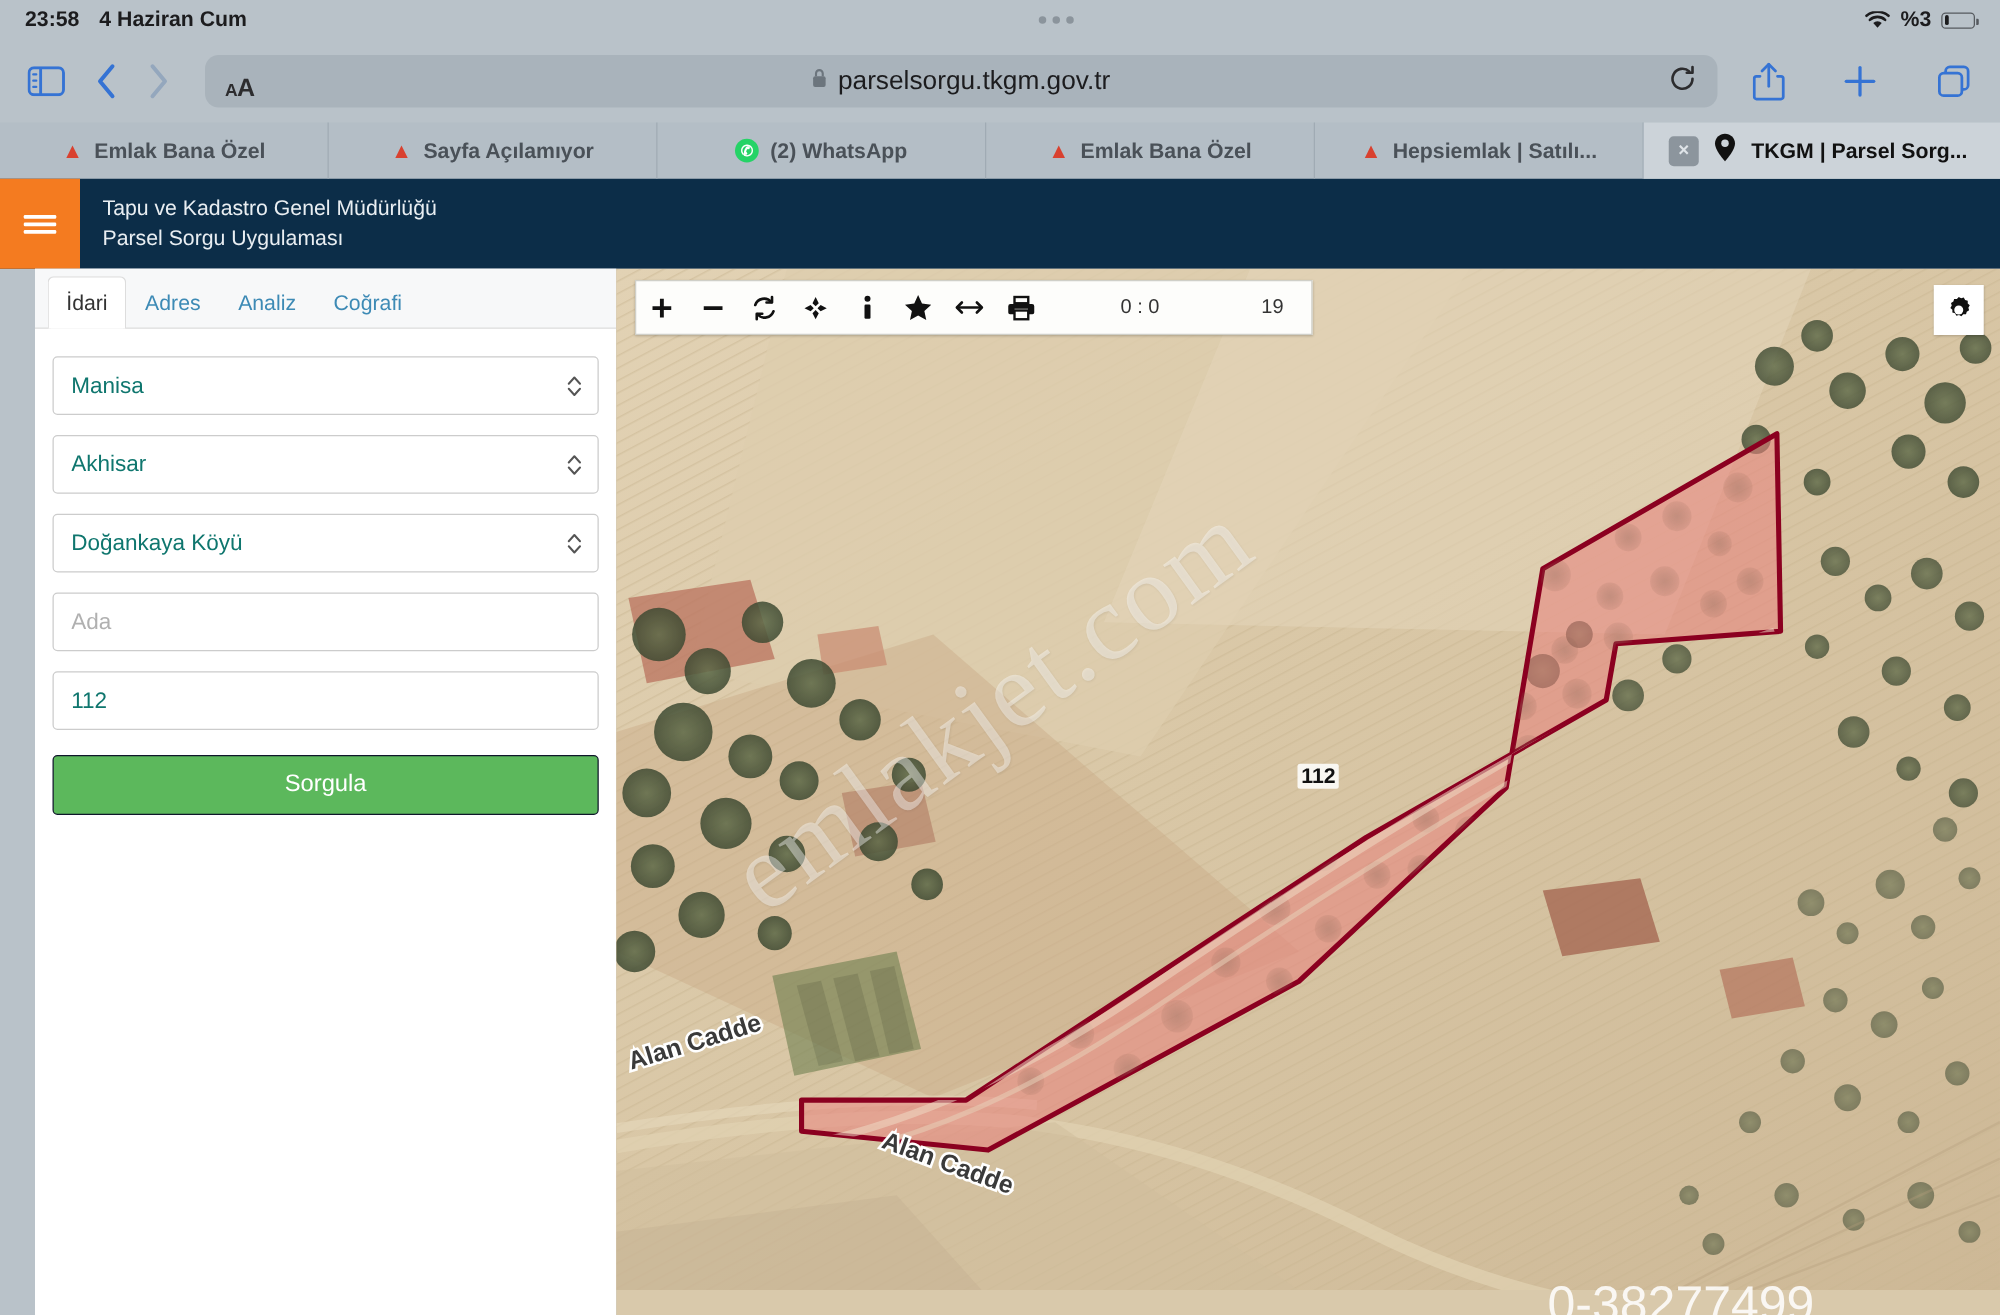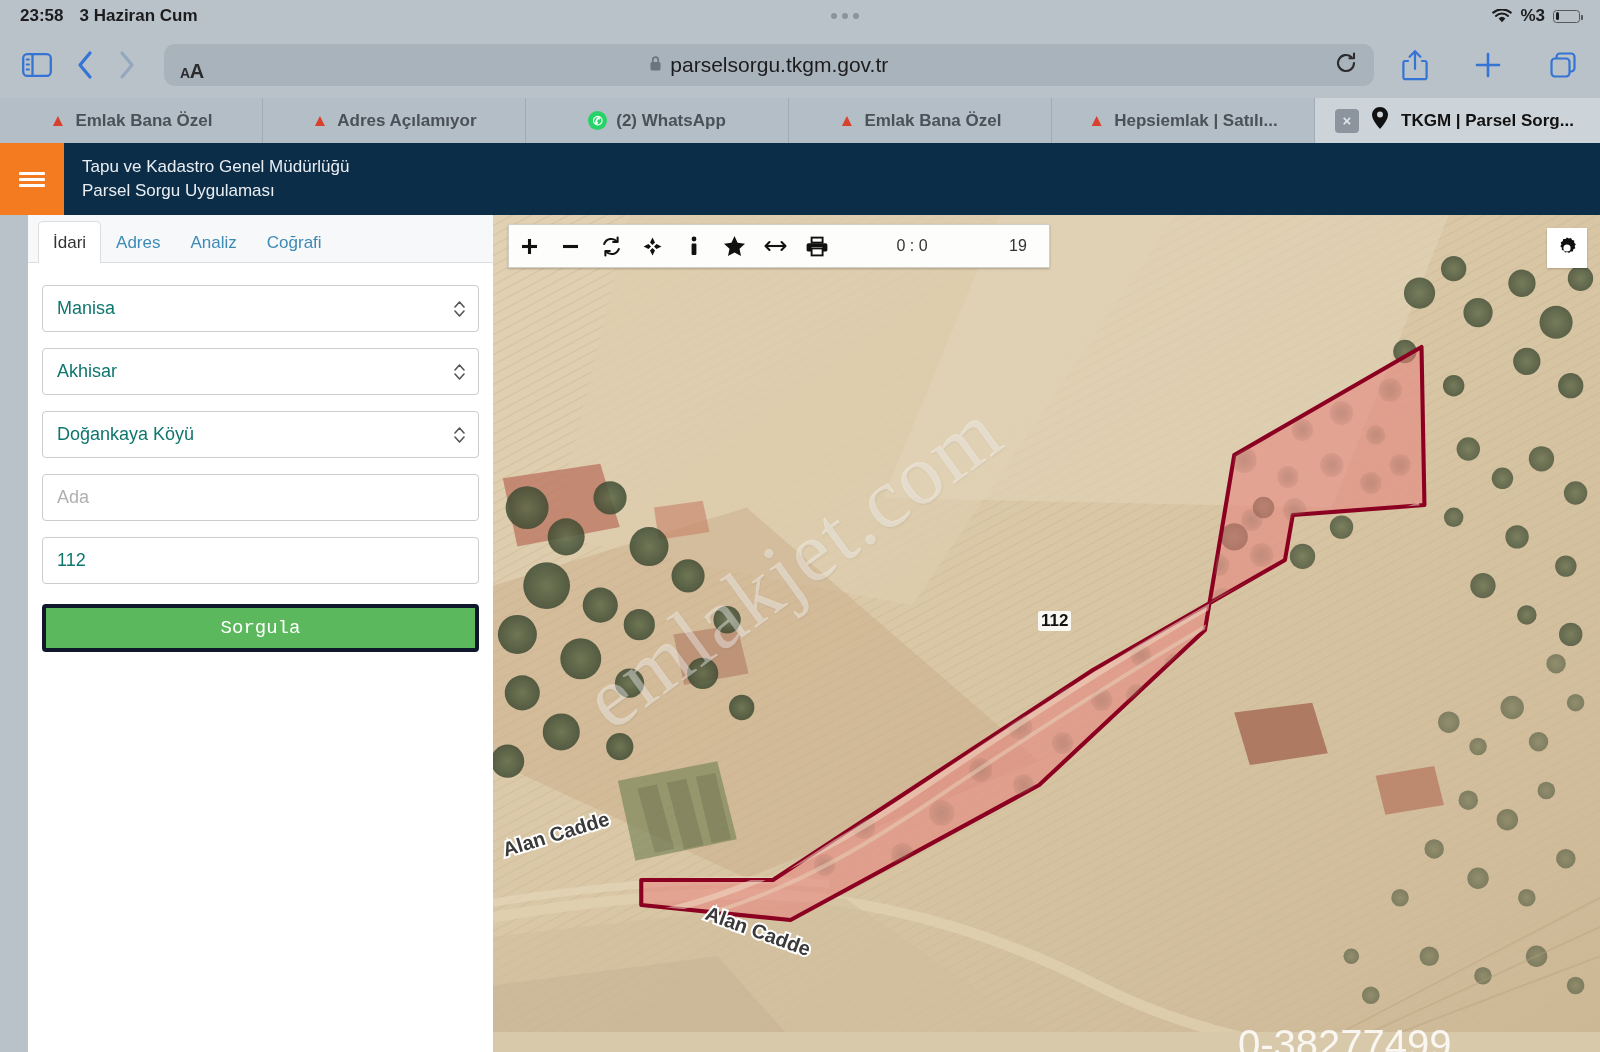--- a/index.html
+++ b/index.html
@@ -157,22 +157,22 @@
     outline:none;
   }
   .field input::placeholder{color:#b0b0b0;}
   .stepper{
     position:absolute;right:13px;top:50%;transform:translateY(-50%);
     color:#555;font-size:13px;line-height:8px;pointer-events:none;
     display:flex;flex-direction:column;align-items:center;
   }
   .btn-sorgula{
     width:100%;height:48px;
-    background:#5cb85c;border:4px solid #0f172a;border-radius:4px;
-    color:#fff;font-size:19px;font-family:Liberation Mono, monospace;
+    background:#5cb85c;border:1px solid #0f172a;border-radius:4px;
+    color:#fff;font-size:19px;font-family:Liberation Sans, sans-serif;
     cursor:pointer;margin-top:4px;
   }
 
   
   .map{
     flex:1;position:relative;overflow:hidden;
     background:#d9c9ab;
   }
   .sat{position:absolute;inset:0;}
   .maptoolbar{
@@ -228,21 +228,21 @@
     padding:0 3px;border-radius:2px;
     pointer-events:none;
   }
 </style>
 </head>
 <body>
 
 <div class="statusbar">
   <div class="sb-left">
     <span>23:58</span>
-    <span>3 Haziran Cum</span>
+    <span>4 Haziran Cum</span>
   </div>
   <div class="sb-center">
     <span class="dot"></span>
     <span class="dot"></span>
     <span class="dot"></span>
   </div>
   <div class="sb-right">
     <span class="wifi">
       <svg width="20" height="15" viewBox="0 0 20 15">
         <path d="M10 13.2 L6.6 9.4 a5 5 0 0 1 6.8 0 Z" fill="#1c1c1e"></path>
@@ -326,21 +326,21 @@
 
 <div class="tabstrip">
 
   <div class="tab">
     <span class="fav-chevron">▲</span>
     <span>Emlak Bana Özel</span>
   </div>
 
   <div class="tab">
     <span class="fav-chevron">▲</span>
-    <span>Adres Açılamıyor</span>
+    <span>Sayfa Açılamıyor</span>
   </div>
 
   <div class="tab">
     <span class="fav-wa">✆</span>
     <span>(2) WhatsApp</span>
   </div>
 
   <div class="tab">
     <span class="fav-chevron">▲</span>
     <span>Emlak Bana Özel</span>

